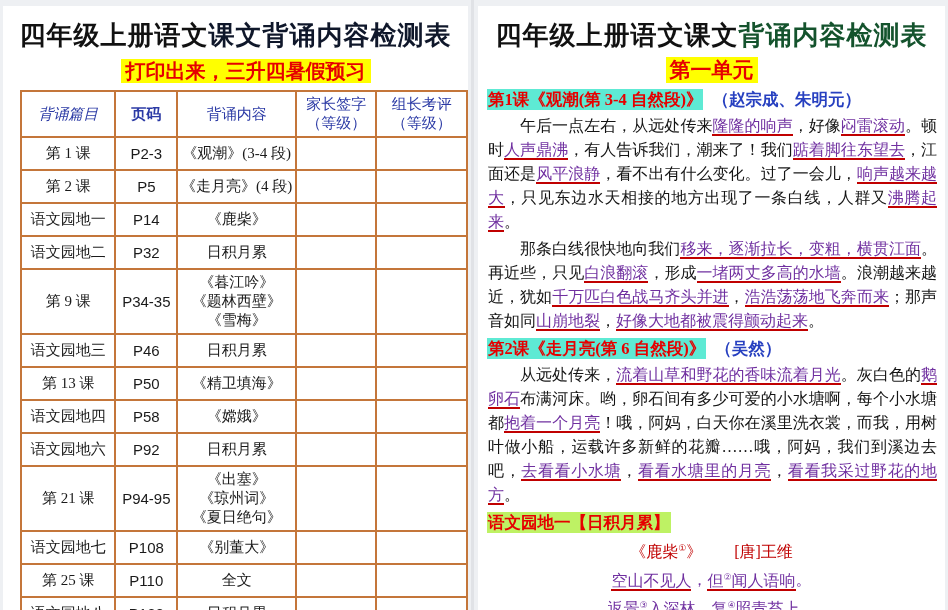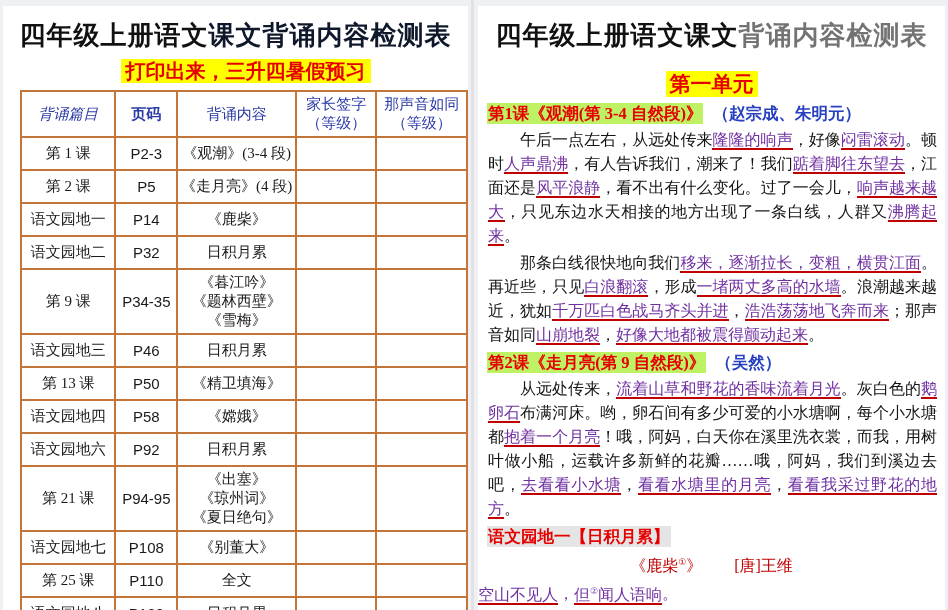--- a/index.html
+++ b/index.html
@@ -27,59 +27,59 @@
   .col-content{width:118px;}
   .col-sign{width:77px;}
   .col-eval{width:88px;}
   tr.hdr td{color:#2b3aa5;height:42px;line-height:19px;font-size:15px;}
   tr.single td{height:29px;}
   tr.triple td{height:61px;line-height:19px;text-align:center;}
   td.pagecell{color:#ff0000;font-family:"Liberation Sans","DejaVu Sans",sans-serif;font-size:14px;}
 
   
   .rp-title{margin-top:12px;text-align:center;font-size:26px;font-weight:bold;letter-spacing:1px;color:#111;}
-  .rp-title .blue{color:#737373;}
-  .unit{margin-top:17px;text-align:center;font-size:21px;font-weight:bold;}
+  .rp-title .blue{color:#14532d;}
+  .unit{margin-top:3px;text-align:center;font-size:21px;font-weight:bold;}
   .unit span{background:#ffff00;color:#e60000;padding:1px 4px;}
 
   .sec-head{margin:5px 8px 0 9px;font-size:16.5px;font-weight:bold;}
-  .sec-head .hl{background:#bef264;color:#e60000;padding:1px 1px;}
+  .sec-head .hl{background:#5eead4;color:#e60000;padding:1px 1px;}
   .sec-head .author{color:#2740c0;margin-left:9px;}
 
   .para{margin:3px 8px 0 10px;font-size:16px;line-height:24px;text-align:justify;
     text-indent:2em;color:#141414;}
   .u{color:#7030a0;border-bottom:2px solid #c00000;}
   sup{font-size:9px;}
 
   .garden-head{margin:5px 8px 0 9px;font-size:16.5px;font-weight:bold;}
-  .garden-head .hl{background:#e5e5e5;color:#e60000;padding:1px 1px;}
+  .garden-head .hl{background:#bef264;color:#e60000;padding:1px 1px;}
 
   .poem-title{margin-top:3px;text-align:center;font-size:16px;color:#c00000;line-height:23px;}
-  .poem-line{text-align:left;font-size:16px;color:#7030a0;line-height:23px;margin-top:2px;}
+  .poem-line{text-align:center;font-size:16px;color:#7030a0;line-height:23px;margin-top:2px;}
 </style>
 </head>
 <body>
 
 <div class="page page-left">
   <div class="lp-title">
     <span>四年级上册语文</span><span class="red">课文背诵内容检测表</span>
   </div>
   <div class="lp-subtitle">
     <span>打印出来，三升四暑假预习</span>
   </div>
 
   <table class="rec">
     <tbody>
         <tr class="hdr">
       <td class="col-course">背诵篇目</td>
       <td class="col-page">页码</td>
       <td class="col-content">背诵内容</td>
       <td class="col-sign">家长签字
 （等级）</td>
-      <td class="col-eval">那声音如同
+      <td class="col-eval">组长考评
 （等级）</td>
     </tr>
     <tr class="single">
       <td>第 1 课</td>
       <td class="pagecell">P2-3</td>
       <td>《观潮》(3-4 段)</td>
       <td></td>
       <td></td>
     </tr>
     <tr class="single">
@@ -184,21 +184,21 @@
     <span>第一单元</span>
   </div>
 
   <div class="sec-head">
     <span class="hl">第1课《观潮(第 3-4 自然段)》</span><span class="author">（赵宗成、朱明元）</span>
   </div>
   <div class="para"><span>午后一点左右，从远处传来</span><span class="u">隆隆的响声</span><span>，好像</span><span class="u">闷雷滚动</span><span>。顿时</span><span class="u">人声鼎沸</span><span>，有人告诉我们，潮来了！我们</span><span class="u">踮着脚往东望去</span><span>，江面还是</span><span class="u">风平浪静</span><span>，看不出有什么变化。过了一会儿，</span><span class="u">响声越来越大</span><span>，只见东边水天相接的地方出现了一条白线，人群又</span><span class="u">沸腾起来</span><span>。</span></div>
   <div class="para"><span>那条白线很快地向我们</span><span class="u">移来，逐渐拉长，变粗，横贯江面</span><span>。再近些，只见</span><span class="u">白浪翻滚</span><span>，形成</span><span class="u">一堵两丈多高的水墙</span><span>。浪潮越来越近，犹如</span><span class="u">千万匹白色战马齐头并进</span><span>，</span><span class="u">浩浩荡荡地飞奔而来</span><span>；那声音如同</span><span class="u">山崩地裂</span><span>，</span><span class="u">好像大地都被震得颤动起来</span><span>。</span></div>
 
   <div class="sec-head">
-    <span class="hl">第2课《走月亮(第 9 自然段)》</span><span class="author">（吴然）</span>
+    <span class="hl">第2课《走月亮(第 6 自然段)》</span><span class="author">（吴然）</span>
   </div>
   <div class="para"><span>从远处传来，</span><span class="u">流着山草和野花的香味流着月光</span><span>。灰白色的</span><span class="u">鹅卵石</span><span>布满河床。哟，卵石间有多少可爱的小水塘啊，每个小水塘都</span><span class="u">抱着一个月亮</span><span>！哦，阿妈，白天你在溪里洗衣裳，而我，用树叶做小船，运载许多新鲜的花瓣……哦，阿妈，我们到溪边去吧，</span><span class="u">去看看小水塘</span><span>，</span><span class="u">看看水塘里的月亮</span><span>，</span><span class="u">看看我采过野花的地方</span><span>。</span></div>
 
   <div class="garden-head">
     <span class="hl">语文园地一【日积月累】</span>
   </div>
   <div class="poem-title"><span>《鹿柴</span><span><sup>①</sup></span><span>》　　[唐]王维</span></div>
   <div class="poem-line"><span class="u">空山不见人</span><span>，</span><span class="u">但</span><span class="u"><sup>②</sup></span><span class="u">闻人语响</span><span>。</span></div>
   <div class="poem-line"><span class="u">返景</span><span class="u"><sup>③</sup></span><span class="u">入深林</span><span>，</span><span class="u">复</span><span class="u"><sup>④</sup></span><span class="u">照青苔上</span><span>。</span></div>
 

